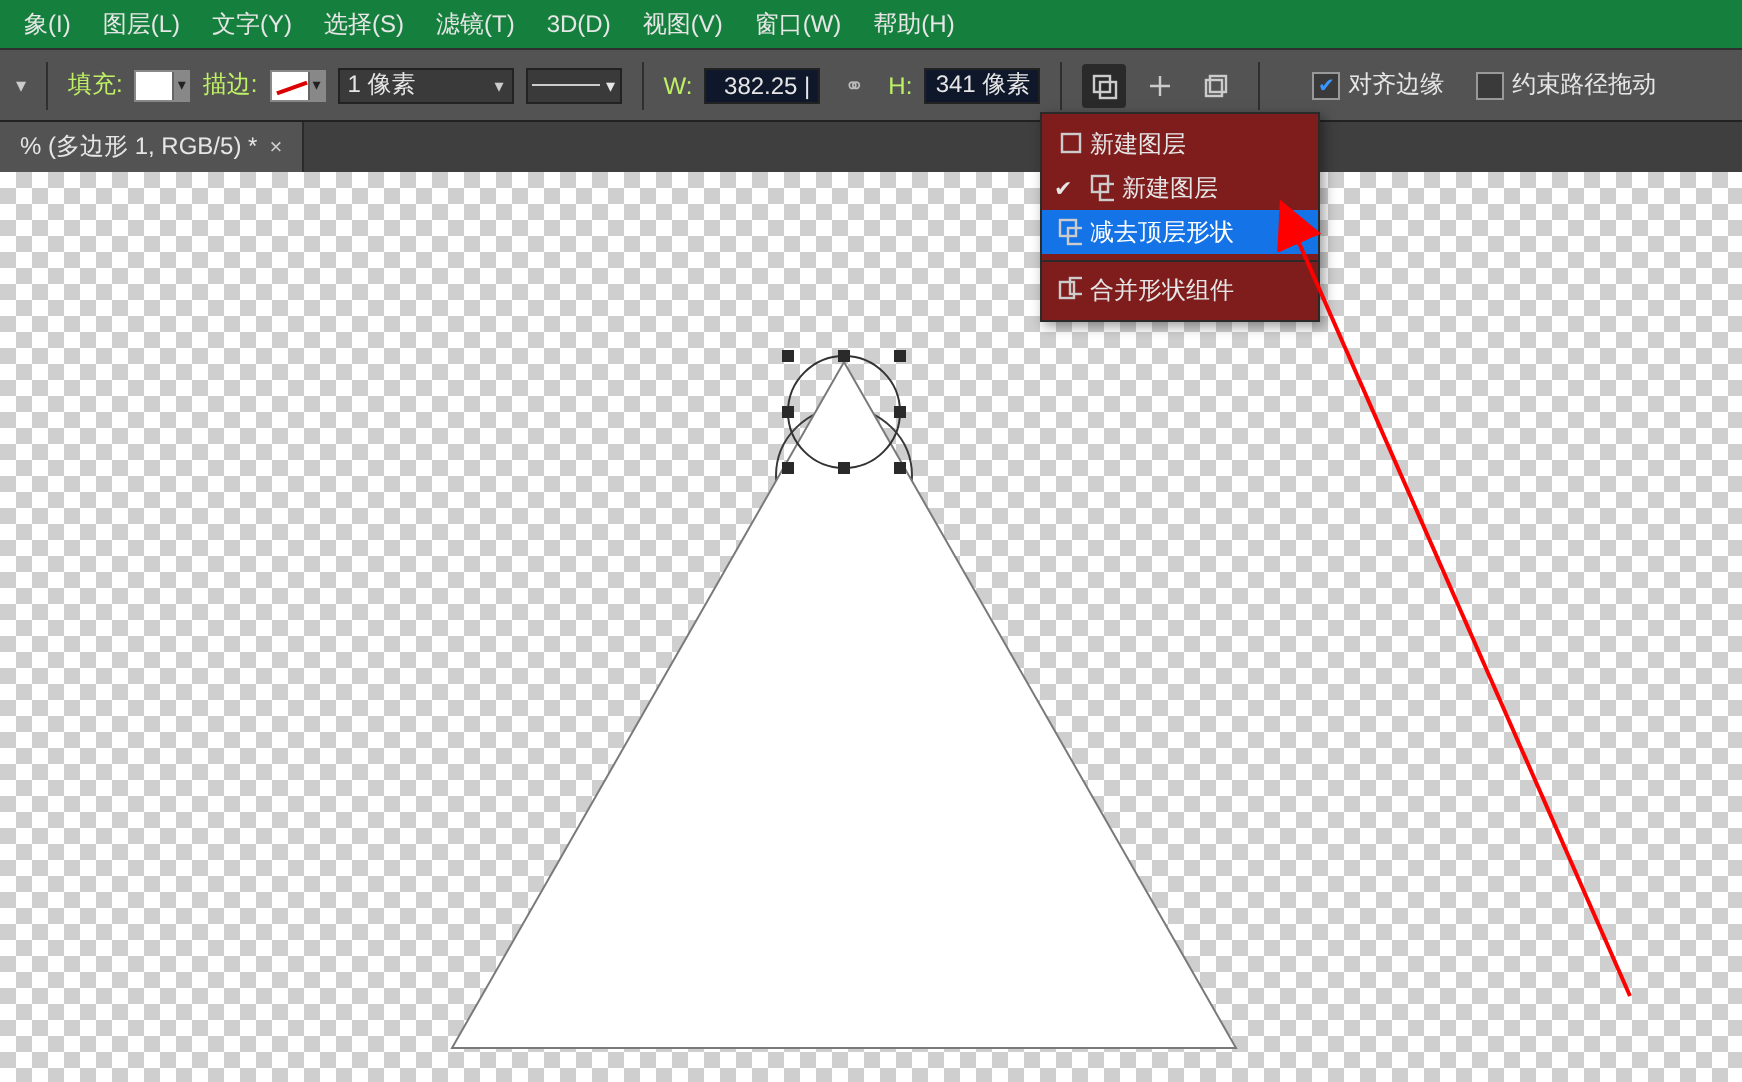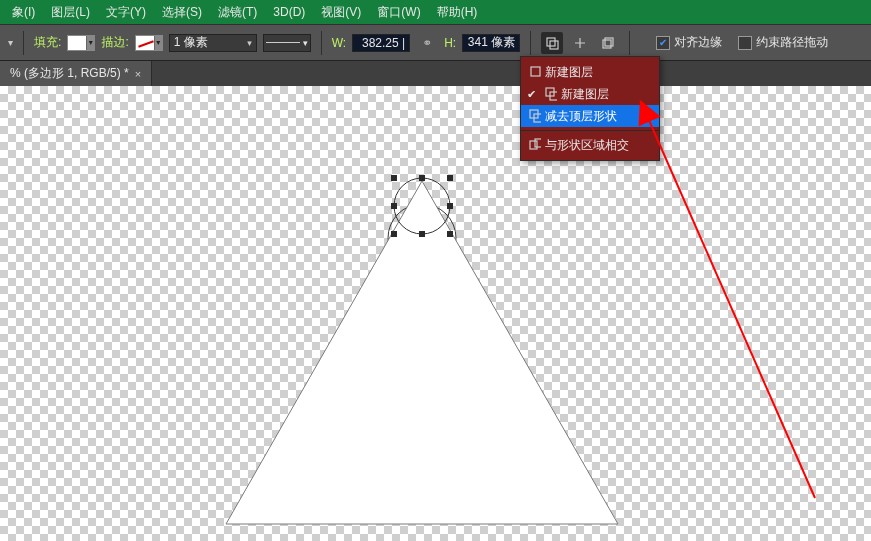--- a/index.html
+++ b/index.html
@@ -183,21 +183,21 @@
     <span>减去顶层形状</span>
   </div>
   <div class="dsep"></div>
   <div class="ditem">
     <span class="mico">
         <svg class="micon">
           <rect x="1" y="3" width="7" height="8"></rect>
           <rect x="6" y="1" width="7" height="8"></rect>
         </svg>
       </span>
-    <span>与形状区域相交</span>
+    <span>合并形状组件</span>
   </div>
 </div>
 
 <svg class="arrow" style="left:0;top:0;width:871px;height:541px;position:absolute;pointer-events:none;">
   <defs>
     <marker id="ah" markerWidth="12" markerHeight="12" refX="2" refY="6" orient="auto">
       <path d="M0,0 L12,6 L0,12 Z" fill="#ff0000"></path>
     </marker>
   </defs>
   <line x1="815" y1="498" x2="648" y2="118" stroke="#ff0000" stroke-width="2" marker-end="url(#ah)"></line>

